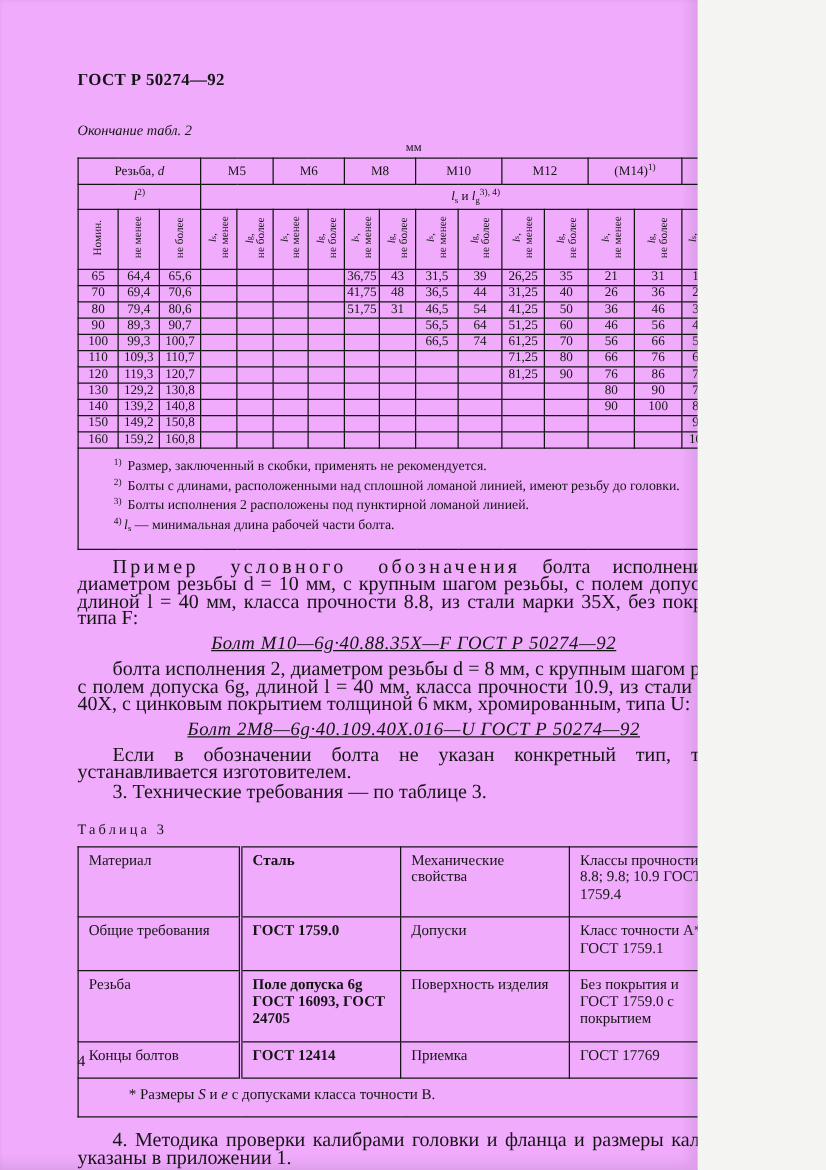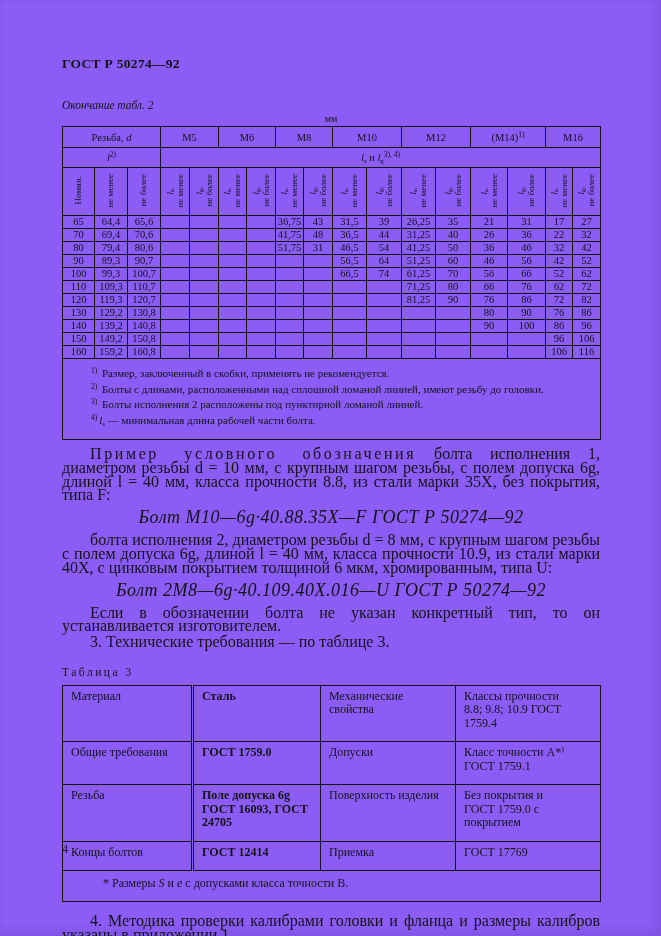--- a/index.html
+++ b/index.html
@@ -1,21 +1,21 @@
 <!DOCTYPE html>
 <html><head>
 <meta charset="utf-8">
 <style>
   html,body{margin:0;padding:0;}
   body{
     width:661px;height:936px;background:#f4f4f2;
     font-family:"Liberation Serif","DejaVu Serif",serif;color:#141414;
   }
   .page{
-    position:relative;width:661px;height:936px;background:#8b5cf6;overflow:hidden;
+    position:relative;width:558px;height:936px;background:#f0abfc;overflow:hidden;
     box-shadow:inset -6px -5px 9px rgba(0,0,0,0.08), inset 1px 1px 3px rgba(0,0,0,0.03);
   }
   .content{position:absolute;left:62px;top:56px;width:538px;}
   .gost-header{font-weight:bold;font-size:13.5px;letter-spacing:0.3px;}
   .t2-caption{margin-top:27px;font-style:italic;font-size:11.5px;}
   .mm-label{margin-top:2px;text-align:center;font-size:10px;}
 
   
   table{border-collapse:collapse;}
   .t2{table-layout:fixed;width:538px;margin-top:2px;border:1.5px solid #141414;}
@@ -39,22 +39,22 @@
     padding:7px 8px 11px 28px !important;
   }
   .t2-notes sup{margin-right:2px;}
   .t2-notes .fn{white-space:nowrap;}
 
   
   .para{font-size:16px;line-height:13.8px;text-align:justify;text-indent:28px;}
   .p-example{margin-top:7px;}
   .spaced{letter-spacing:2.6px;word-spacing:5px;}
   .designation{
-    text-align:center;font-style:italic;font-size:18px;
-    margin-top:5px;margin-bottom:5px;letter-spacing:0.5px;
+    text-align:center;font-style:italic;font-size:15px;
+    margin-top:5px;margin-bottom:5px;letter-spacing:0.5px;text-decoration:underline;
   }
   .one-line{margin-top:2px;}
 
   
   .t3-caption{margin-top:17px;margin-bottom:7px;font-size:11.5px;letter-spacing:2.5px;}
   .t3{table-layout:fixed;width:538px;border:1.5px solid #141414;}
   .t3 td{
     border:1px solid #141414;vertical-align:top;font-size:12px;line-height:13.5px;
     padding:4px 6px 11px 8px;white-space:pre-line;text-align:left;
   }

